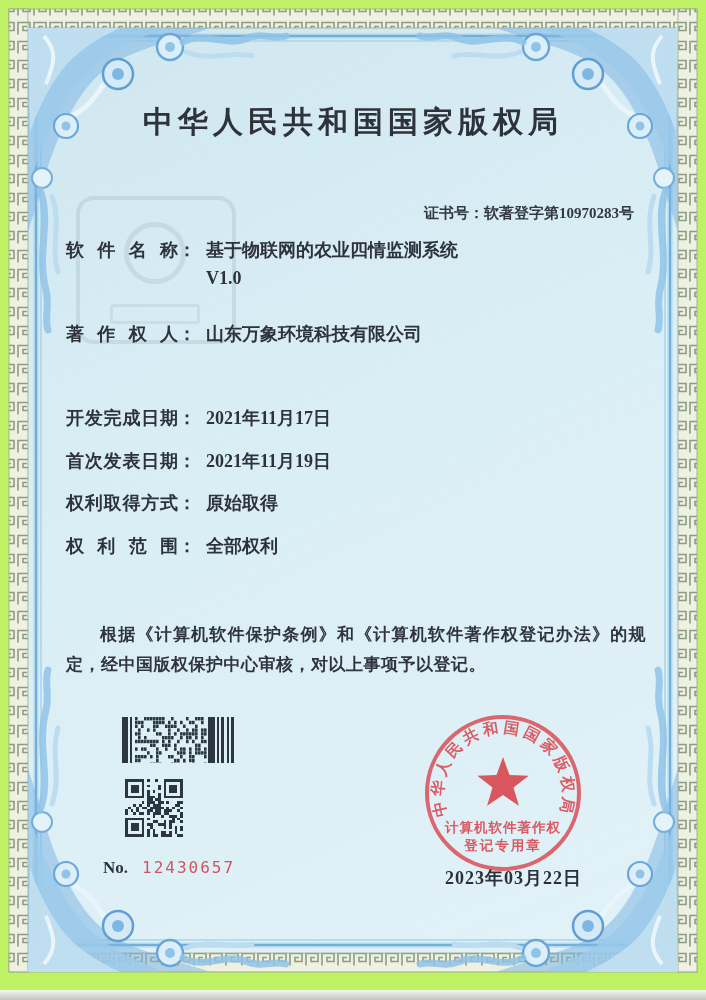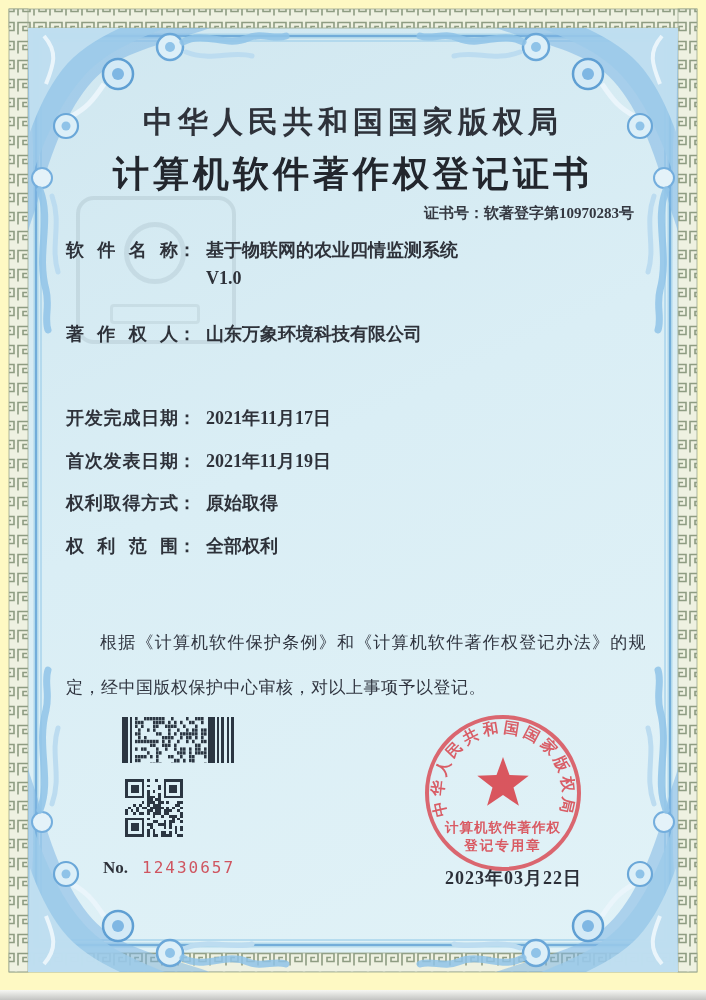--- a/index.html
+++ b/index.html
@@ -1,35 +1,35 @@
 <!DOCTYPE html>
 <html><head>
 <meta charset="utf-8">
 <style>
   html,body{margin:0;padding:0;background:#e8e8e6;}
-  .page{position:relative;width:706px;height:1000px;background:#fef9c3;overflow:hidden;
+  .page{position:relative;width:706px;height:1000px;background:#bef264;overflow:hidden;
         font-family:"Liberation Serif","DejaVu Serif",serif;}
   .paper{position:absolute;left:28px;top:28px;width:650px;height:925px;
          background:linear-gradient(155deg,#d0e7f0 0%,#daeef5 45%,#e1f2f7 100%);}
   .border-svg{position:absolute;left:0;top:0;pointer-events:none;}
   .photo-edge{position:absolute;left:0;right:0;bottom:0;height:10px;
               background:linear-gradient(#f6f7f3,#c3c4c2);}
   .authority{position:absolute;left:0;right:0;top:102px;text-align:center;
              font-size:30px;font-weight:bold;letter-spacing:5px;color:#2e323a;}
   .cert-title{position:absolute;left:0;right:0;top:150px;text-align:center;
               font-size:36px;font-weight:bold;letter-spacing:4px;color:#22262d;}
   .cert-no{position:absolute;top:204px;right:72px;font-size:15px;font-weight:bold;color:#343841;}
   .cert-no .lbl{margin-right:0;}
   .row{position:absolute;left:66px;font-size:18px;font-weight:bold;color:#2e323a;white-space:nowrap;}
   .flabel{display:inline-block;width:112px;text-align:justify;text-align-last:justify;}
   .colon{display:inline-block;width:18px;}
   .fvalue{margin-left:10px;text-align:center;}
   .value2{position:absolute;left:206px;top:268px;font-size:18px;font-weight:bold;color:#2e323a;}
-  .statement{position:absolute;left:66px;top:620px;width:580px;font-size:17px;font-weight:normal;
-             color:#2f343f;line-height:45px;text-indent:2em;text-align:justify;letter-spacing:0.5px;}
+  .statement{position:absolute;left:66px;top:620px;width:580px;font-size:17px;font-weight:bold;
+             color:#2f343f;line-height:30px;text-indent:2em;text-align:justify;letter-spacing:0.5px;}
   .watermark{position:absolute;left:76px;top:196px;width:152px;height:140px;
              border:4px solid rgba(130,148,158,0.20);border-radius:18px;}
   .watermark .wm-circle{position:absolute;left:44px;top:22px;width:52px;height:52px;border-radius:50%;
              border:5px solid rgba(130,148,158,0.18);}
   .watermark .wm-bar{position:absolute;left:30px;bottom:16px;width:84px;height:14px;border-radius:4px;
              border:3px solid rgba(130,148,158,0.16);}
   .barcode{position:absolute;left:122px;top:717px;}
   .qr{position:absolute;left:125px;top:779px;}
   .serial{position:absolute;left:103px;top:858px;font-size:17px;font-weight:bold;color:#2e323a;}
   .serial .num{font-family:"DejaVu Sans Mono",monospace;font-weight:normal;font-size:16px;
@@ -85,21 +85,20 @@
     <use href="#corner" transform="translate(0,1000) scale(1,-1)"></use>
     <use href="#corner" transform="translate(706,1000) scale(-1,-1)"></use>
   </svg>
 
   <div class="watermark">
     <div class="wm-circle"></div>
     <div class="wm-bar"></div>
   </div>
 
   <div class="authority">中华人民共和国国家版权局</div>
-  <div class="cert-title">计算机软件著作权登记证书</div>
   <div class="cert-no">
     <span class="lbl">证书号：</span><span>软著登字第10970283号</span>
   </div>
 
   <div class="row" style="top:238px">
     <span class="flabel">软件名称</span><span class="colon">：</span><span class="fvalue">基于物联网的农业四情监测系统</span>
   </div>
   <div class="value2">V1.0</div>
 
   <div class="row" style="top:322px">

